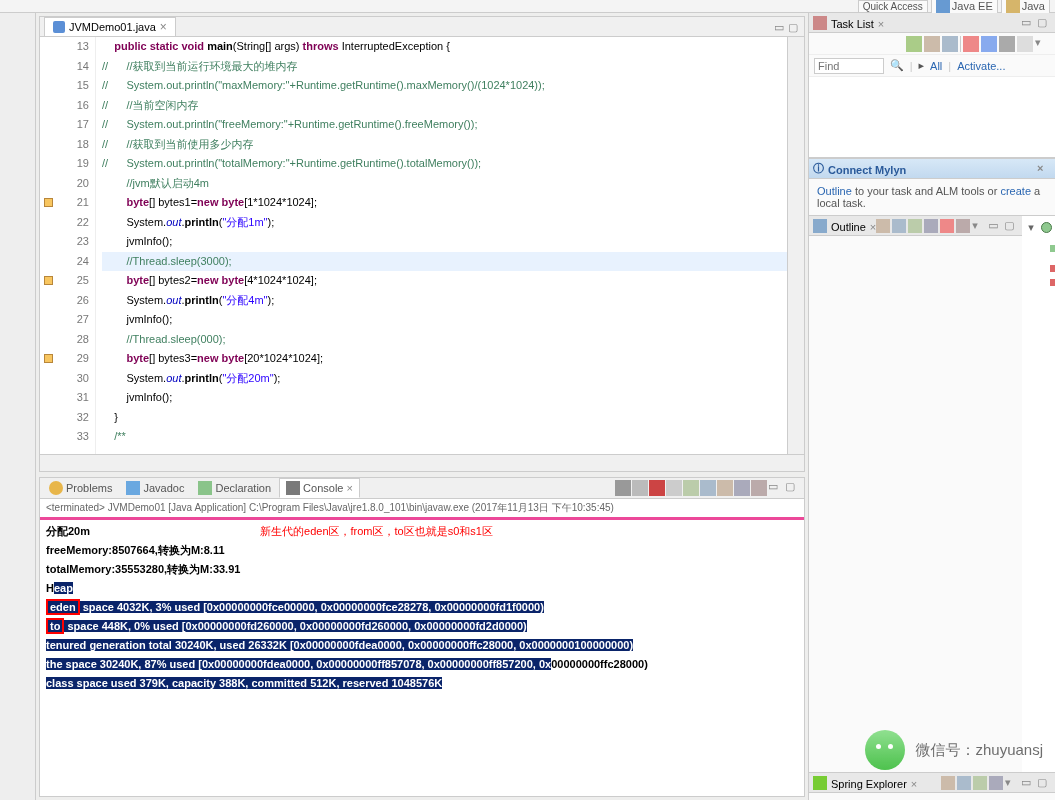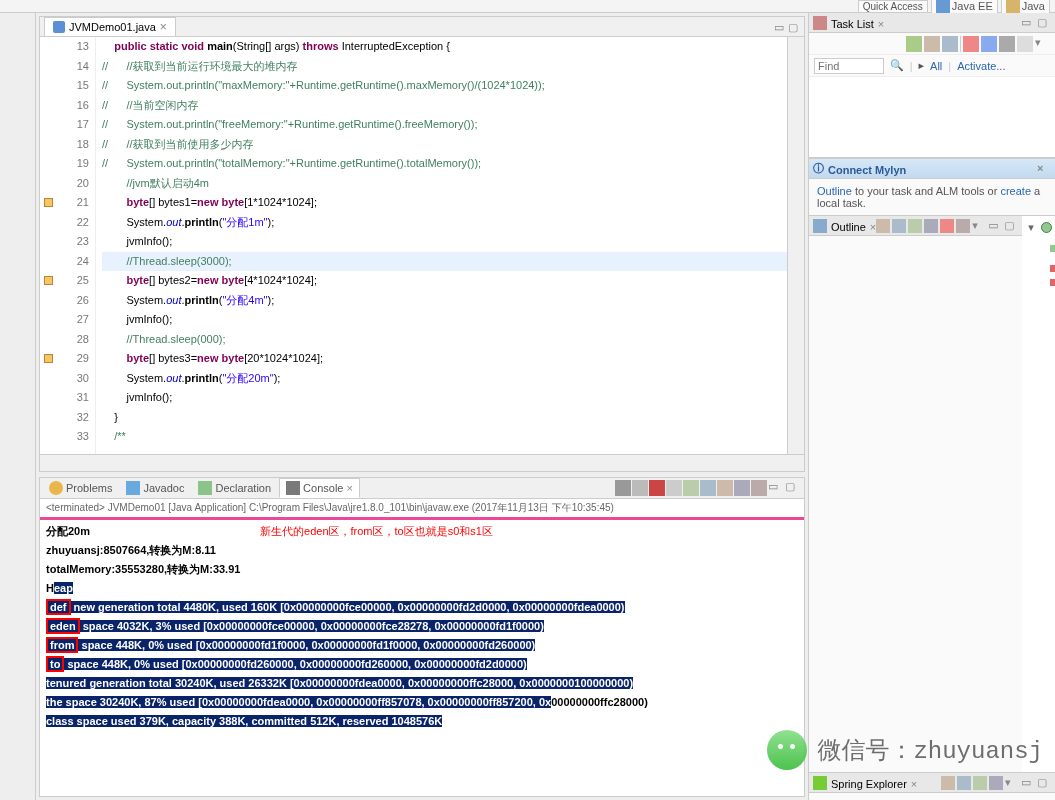--- a/index.html
+++ b/index.html
@@ -74,21 +74,21 @@
 .tree-row .ico-class { width: 11px; height: 11px; background: #8fc98f; border-radius: 50%; border: 1px solid #4a7a4a; }
 .tree-row .type { color: #888; }
 
 .springexp { border-top: 1px solid #ccc; height: 28px; }
 
 .watermark { position: absolute; right: 12px; bottom: 30px; display: flex; align-items: center; gap: 10px; opacity: 0.85; pointer-events: none; }
 .watermark .wxicon { width: 40px; height: 40px; border-radius: 50%; background: linear-gradient(#7edc7e, #2fb82f); position: relative; }
 .watermark .wxicon::before, .watermark .wxicon::after { content: ''; position: absolute; width: 5px; height: 5px; background: #fff; border-radius: 50%; top: 14px; }
 .watermark .wxicon::before { left: 11px; }
 .watermark .wxicon::after { left: 23px; }
-.watermark .wxtext { font-size: 24px; color: #555; font-family: Liberation Mono, monospace; }
+.watermark .wxtext { font-size: 15px; color: #555; font-family: Liberation Sans, sans-serif; }
 
 .mini-icon { width: 14px; height: 14px; display: inline-block; }
 </style>
 </head>
 <body>
 
 <div class="top-toolbar">
   <span class="btn">Quick Access</span>
   <span class="btn">
       <span class="mini-icon" style="background:#679ad2"></span>
@@ -180,26 +180,24 @@
           <span style="background:#cba"></span>
           <span style="background:#aab"></span>
           <span style="background:#baa"></span>
           <span style="color:#888">▭</span>
           <span style="color:#888">▢</span>
         </div>
       </div>
       <div class="console-status">&lt;terminated&gt; JVMDemo01 [Java Application] C:\Program Files\Java\jre1.8.0_101\bin\javaw.exe (2017年11月13日 下午10:35:45)</div>
       <div class="console-out">
 <div><span class="bold">分配20m</span><span style="display:inline-block;width:170px"></span><span class="anno">新生代的eden区，from区，to区也就是s0和s1区</span></div>
-<div class="bold">zhuyuansj:8507664,转换为M:8.11</div>
+<div class="bold">freeMemory:8507664,转换为M:8.11</div>
 <div class="bold">totalMemory:35553280,转换为M:33.91</div>
 <div class="bold"><span>H</span><span class="sel">eap</span></div>
-<div class="bold"><span> </span><span class="rbox">def</span><span class="sel"> new generation   total 4480K, used 160K [0x00000000fce00000, 0x00000000fd2d0000, 0x00000000fdea0000)</span></div>
 <div class="bold"><span>  </span><span class="rbox">eden</span><span class="sel"> space 4032K,   3% used [0x00000000fce00000, 0x00000000fce28278, 0x00000000fd1f0000)</span></div>
-<div class="bold"><span>  </span><span class="rbox">from</span><span class="sel"> space 448K,   0% used [0x00000000fd1f0000, 0x00000000fd1f0000, 0x00000000fd260000)</span></div>
 <div class="bold"><span>  </span><span class="rbox">to</span><span class="sel">   space 448K,   0% used [0x00000000fd260000, 0x00000000fd260000, 0x00000000fd2d0000)</span></div>
 <div class="bold"><span class="sel"> tenured generation   total 30240K, used 26332K [0x00000000fdea0000, 0x00000000ffc28000, 0x0000000100000000)</span></div>
 <div class="bold"><span class="sel">   the space 30240K,  87% used [0x00000000fdea0000, 0x00000000ff857078, 0x00000000ff857200, 0x</span><span>00000000ffc28000)</span></div>
 <div class="bold"><span class="sel">  class space    used 379K, capacity 388K, committed 512K, reserved 1048576K</span></div>
       </div>
     </div>
   </div>
 
   <div class="right-col">
     <div class="tasklist">

